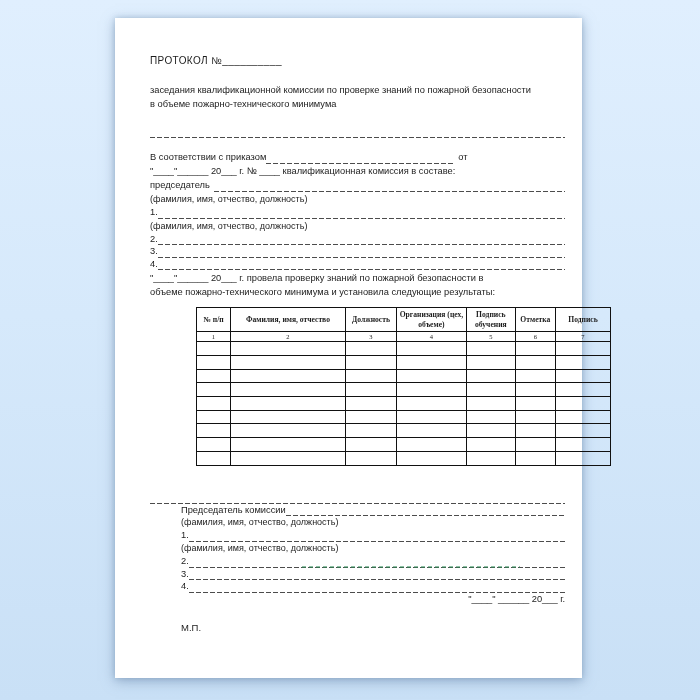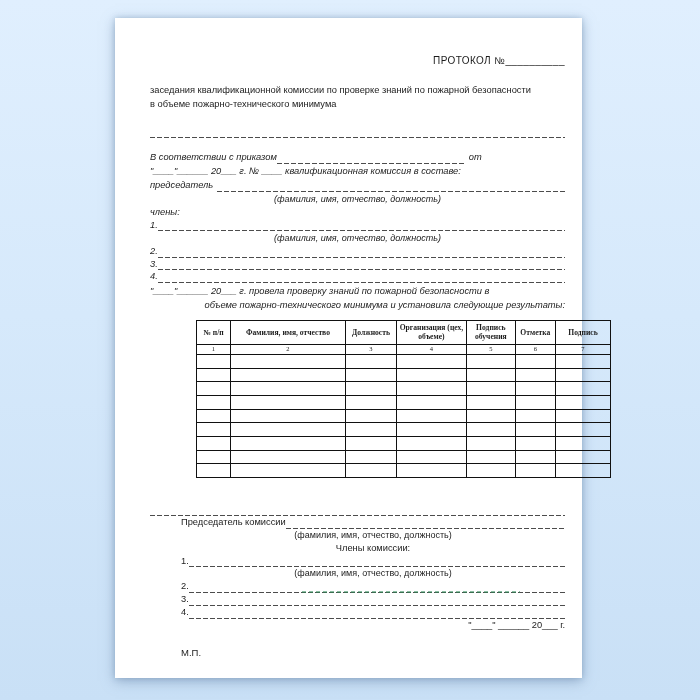--- a/index.html
+++ b/index.html
@@ -14,36 +14,36 @@
     position:absolute; left:115px; top:18px; width:467px; height:660px;
     background:#ffffff;
     box-shadow: 0 3px 12px rgba(100,130,165,.55), 0 0 5px rgba(110,140,170,.35);
   }
   .content {
     position:relative;
     padding:36px 17px 0 35px;
     font-size:9.3px;
     line-height:14px;
   }
-  .title { text-align:right; font-size:10px; letter-spacing:.4px; margin-bottom:15px; white-space:nowrap; }
+  .title { text-align:left; font-size:10px; letter-spacing:.4px; margin-bottom:15px; white-space:nowrap; }
   .intro div { white-space:nowrap; }
 
   
   .fill, .fill-line {
     background-image: repeating-linear-gradient(90deg, #4c4c4c 0 5px, rgba(0,0,0,0) 5px 7px);
     background-size: 100% 1px;
     background-repeat: no-repeat;
     background-position: 0 100%;
   }
   .fill { flex:1 1 auto; height:11px; align-self:flex-end; position:relative; }
   .fill-line { height:11px; }
   .line { display:flex; }
   .line .label { white-space:nowrap; }
   .fixed-fill { flex:0 0 188px; }
-  .caption { font-size:9px; text-align:center; }
+  .caption { font-size:9px; text-align:left; }
   .caption-left { font-size:9px; margin-left:55px; margin-top:1px; }
   .center { text-align:center; }
   .right { text-align:right; }
 
   table.results {
     width:100%;
     border-collapse:collapse;
     margin-top:8px;
     table-layout:fixed;
     margin-left:46px;
@@ -82,54 +82,53 @@
 
     <div class="title">ПРОТОКОЛ №__________</div>
 
     <div class="intro">
       <div>заседания квалификационной комиссии по проверке знаний по пожарной безопасности</div>
       <div>в объеме пожарно-технического минимума</div>
     </div>
 
     <div class="fill-line" style="margin-top:16px;"></div>
 
-    <div style="margin-top:12px;font-style:italic;">
+    <div style="margin-top:12px;">
       <div class="line">
         <span class="label">В соответствии с приказом</span>
         <span class="fill fixed-fill"></span>
         <span class="label" style="margin-left:4px;">от</span>
       </div>
       <div style="white-space:nowrap;">"____"______ 20___ г. № ____ квалификационная комиссия в составе:</div>
       <div class="line">
         <span class="label">председатель</span>
         <span class="fill" style="margin-left:4px;"></span>
       </div>
       <div class="caption">(фамилия, имя, отчество, должность)</div>
-      <div class="mline">члены:</div>
 
       <div class="line mline">
         <span class="label">1.</span>
         <span class="fill"></span>
       </div>
       <div class="caption">(фамилия, имя, отчество, должность)</div>
       <div class="line mline">
         <span class="label">2.</span>
         <span class="fill"></span>
       </div>
       <div class="line mline">
         <span class="label">3.</span>
         <span class="fill"></span>
       </div>
       <div class="line mline">
         <span class="label">4.</span>
         <span class="fill"></span>
       </div>
 
       <div style="white-space:nowrap; margin-top:1px;">"____"______ 20___ г. провела проверку знаний по пожарной безопасности в</div>
-      <div style="white-space:nowrap;text-align:right;">объеме пожарно-технического минимума  и  установила  следующие результаты:</div>
+      <div style="white-space:nowrap;">объеме пожарно-технического минимума  и  установила  следующие результаты:</div>
     </div>
 
     <table class="results">
       <thead>
         <tr>
           <th class="c1">№ п/п</th>
           <th class="c2">Фамилия, имя, отчество</th>
           <th class="c3">Должность</th>
           <th class="c4">Организация (цех, объеме)</th>
           <th class="c5">Подпись обучения</th>
@@ -231,21 +230,20 @@
         </tbody>
     </table>
 
     <div class="signoff">
       <div class="fill-line"></div>
       <div class="line">
         <span class="label">Председатель комиссии</span>
         <span class="fill"></span>
       </div>
       <div class="caption">(фамилия, имя, отчество, должность)</div>
-      <div class="center">Члены комиссии:</div>
 
       <div class="line">
         <span class="label">1.</span>
         <span class="fill"></span>
       </div>
       <div class="caption">(фамилия, имя, отчество, должность)</div>
       <div class="line">
         <span class="label">2.</span>
         <span class="fill">
             <span class="watermark"></span>

